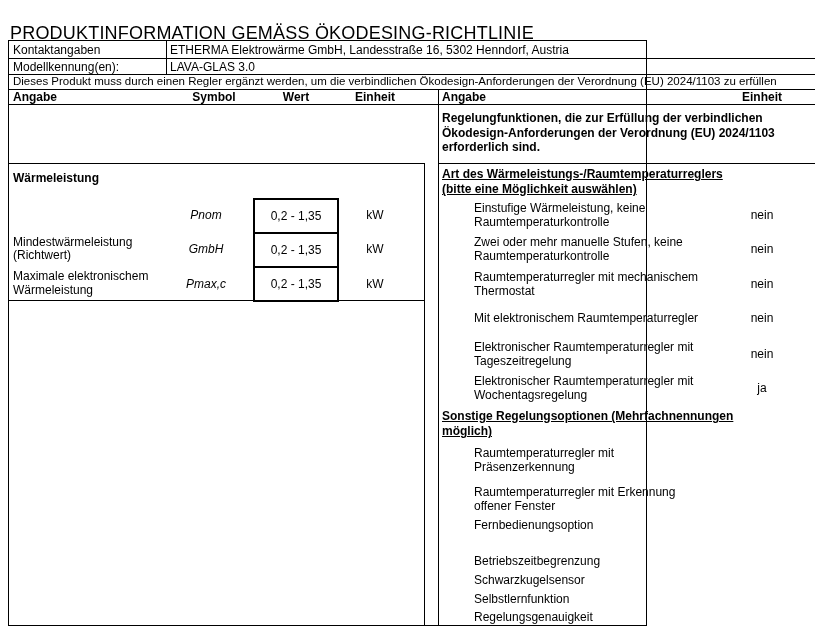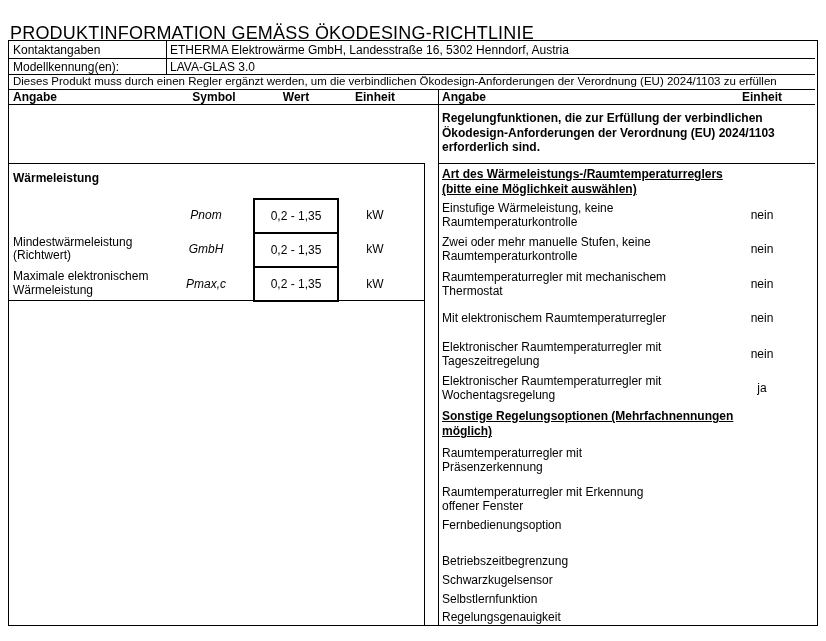--- a/index.html
+++ b/index.html
@@ -8,21 +8,21 @@
     position: relative; width: 826px; height: 641px; background: #ffffff;
     font-family: "Liberation Sans", "DejaVu Sans", sans-serif;
     font-size: 12px; color: #000; overflow: hidden;
   }
   .abs { position: absolute; }
   .b { font-weight: bold; }
   .pre { white-space: pre-line; }
   .ctr { text-align: center; }
   .title { left: 10px; top: 23px; font-size: 18px; letter-spacing: 0.2px; }
   .table {
-    left: 8px; top: 40px; width: 810px; height: 586px;
+    left: 8px; top: 40px; width: 639px; height: 586px;
     border: 1px solid #000;
   }
   
   .hline { position: absolute; height: 1px; background: #000; }
   .vline { position: absolute; width: 1px; background: #000; }
   .cellline { line-height: 16px; }
   .notice { left: 4px; top: 34px; width: 801px; font-size: 11.5px; white-space: nowrap; overflow: hidden; }
   .hdr { top: 49px; height: 14px; line-height: 14px; font-weight: bold; }
   
   .heatbox {
@@ -41,21 +41,21 @@
   .wcell { position: absolute; left: 0; width: 82px; display: flex;
            align-items: center; justify-content: center; border-radius: 15px; }
   .wdiv { position: absolute; left: 0; width: 82px; height: 2px; background: #000; }
   .emptybox { left: 0; top: 260px; width: 416px; height: 324px; border-right: 1px solid #000; }
   
   .rcol { left: 430px; top: 63px; width: 376px; height: 521px; }
   .rintro { position: absolute; left: 3px; top: 7px; width: 370px;
             font-weight: bold; line-height: 14.5px; }
   .rsect { position: absolute; left: 3px; width: 340px; font-weight: bold; line-height: 15px; text-decoration: underline; }
   .rrow { position: absolute; left: 3px; width: 370px; display: flex; align-items: center; }
-  .rlabel { width: 287px; line-height: 14px; }
+  .rlabel { width: 287px; line-height: 14px; margin-left: 32px; }
   .rvalue { position: absolute; left: 288px; width: 64px; top: 50%;
             transform: translateY(-50%); text-align: center; }
 </style>
 </head>
 <body>
 
 <div class="page">
 
   <div class="abs title">PRODUKTINFORMATION GEMÄSS ÖKODESING-RICHTLINIE</div>
 

